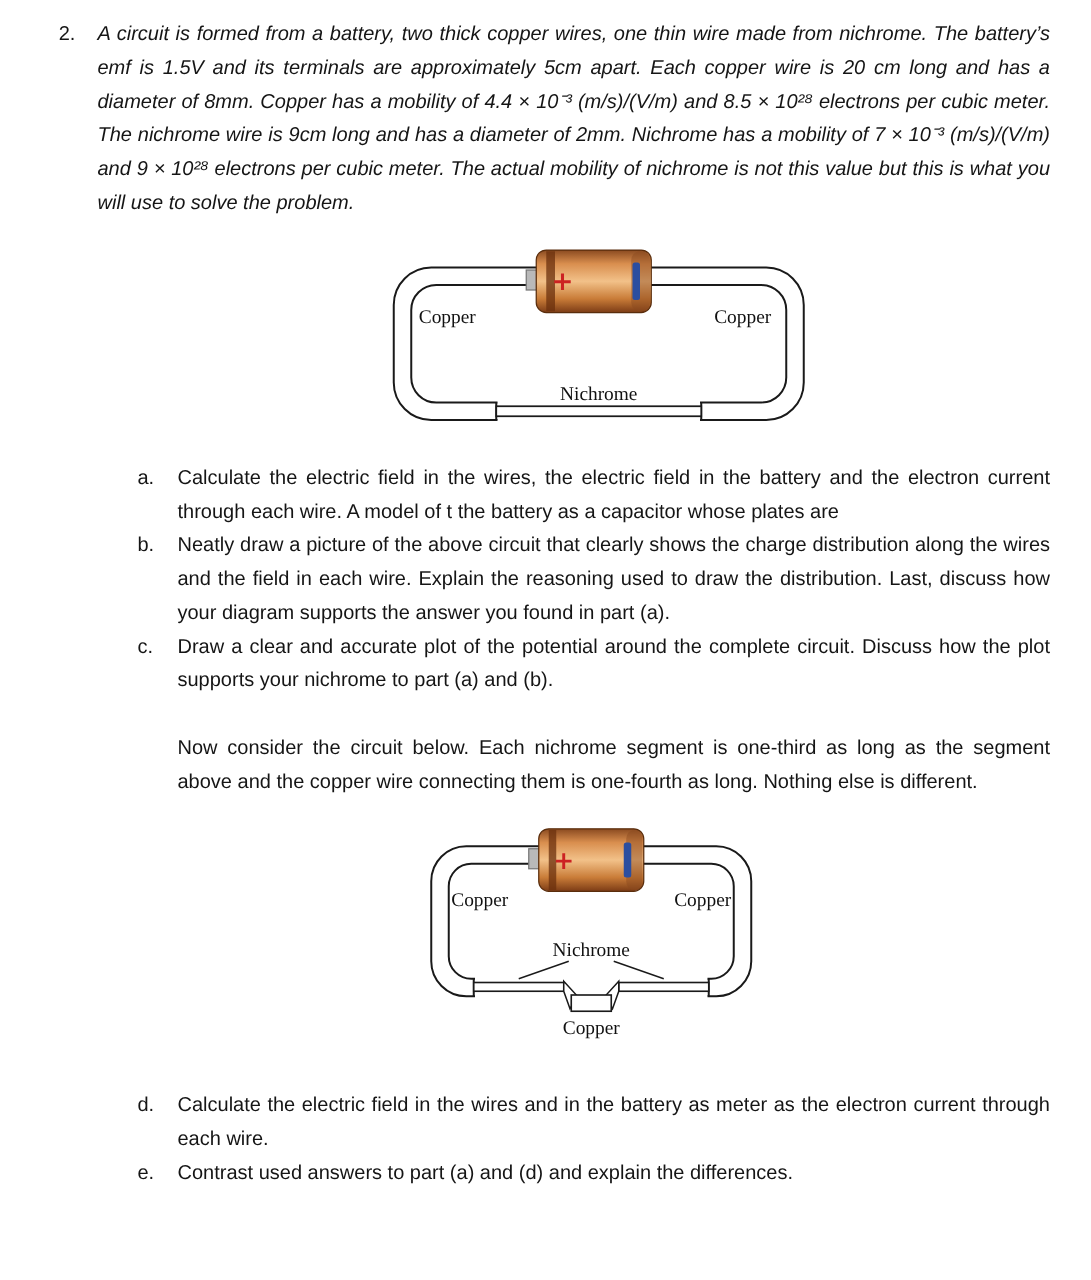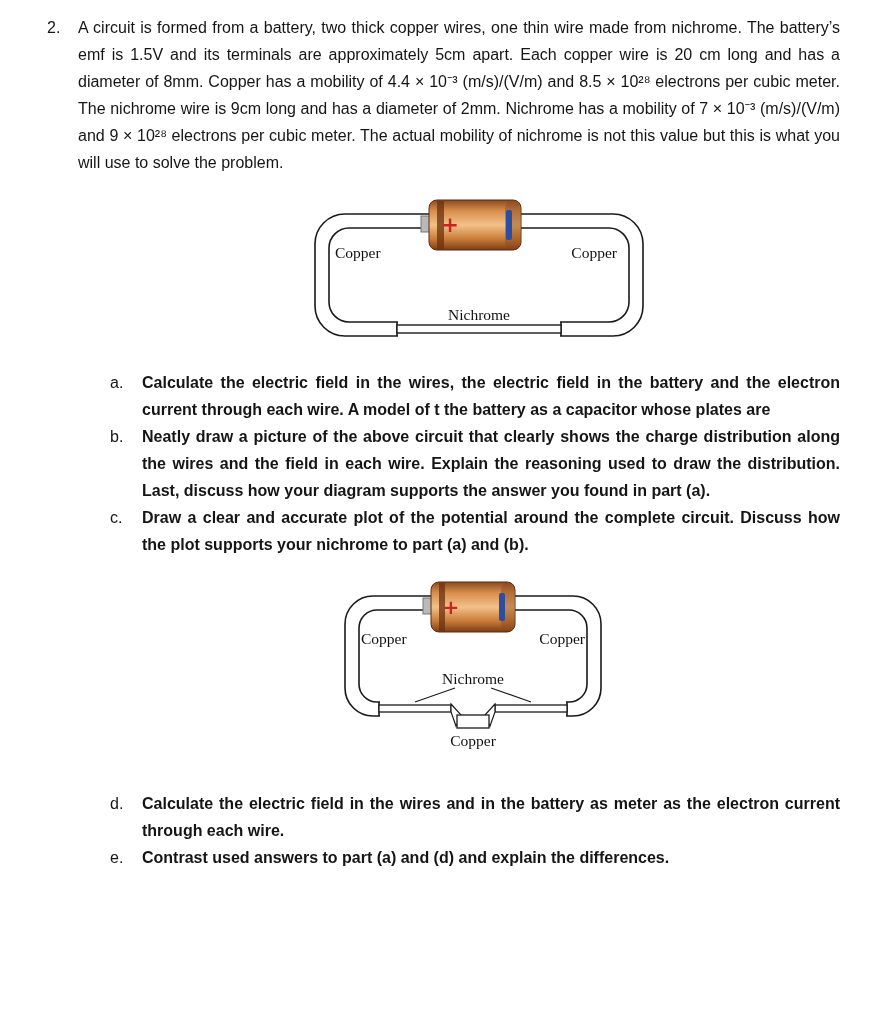--- a/index.html
+++ b/index.html
@@ -4,29 +4,29 @@
 <style>
   * { margin:0; padding:0; box-sizing:border-box; }
   html,body { background:#ffffff; }
   body { font-family:"Liberation Sans", sans-serif; color:#151515; }
   .page {
     width:873px; height:1024px; background:#fff;
     padding:14px 33px 0 47px; overflow:hidden; position:relative;
   }
   .problem-row { display:flex; }
   .num-col { width:31px; flex:none; font-size:16px; line-height:27px; }
-  .body-text { font-size:16px; line-height:27px; text-align:justify; }
+  .body-text { font-size:16px; line-height:27px; text-align:justify;font-style:italic; }
   .stmt { flex:1; }
   figure { display:block; }
   .fig1 { margin:2px 0 23px 262px; width:340px; }
   .fig2 { margin:4px 0 36px 292px; width:268px; }
   .parts { margin-left:63px; }
   .part { display:flex; }
   .part-label { width:32px; flex:none; font-size:16px; line-height:27px; }
-  .part-text { flex:1; font-size:16px; line-height:27px; text-align:justify;font-weight:bold; }
+  .part-text { flex:1; font-size:16px; line-height:27px; text-align:justify; }
   .interlude { margin:27px 0 0 95px; font-size:16px; line-height:27px; text-align:justify; }
   .figlabel { font-family:"Liberation Serif", serif; font-size:15.5px; fill:#111; }
   svg { display:block; }
 </style>
 </head>
 <body>
 
 <div class="page">
 
   <div class="problem-row">
@@ -81,20 +81,21 @@
     <div class="part">
       <div class="part-label">b.</div>
       <div class="part-text">Neatly draw a picture of the above circuit that clearly shows the charge distribution along the wires and the field in each wire.  Explain the reasoning used to draw the distribution.  Last, discuss how your diagram supports the answer you found in part (a).</div>
     </div>
     <div class="part">
       <div class="part-label">c.</div>
       <div class="part-text">Draw a clear and accurate plot of the potential around the complete circuit.  Discuss how the plot supports your nichrome to part (a) and (b).</div>
     </div>
   </div>
 
+  <div class="interlude">Now consider the circuit below.  Each nichrome segment is one-third as long as the segment above and the copper wire connecting them is one-fourth as long.  Nothing else is different.</div>
 
   <figure class="fig2">
     <svg width="268" height="192" viewBox="0 0 268 192">
 
       <g>
         <rect x="6" y="34" width="256" height="120" rx="28" fill="#ffffff" stroke="#1a1a1a" stroke-width="1.6"></rect>
         <rect x="20" y="48" width="228" height="92" rx="18" fill="#ffffff" stroke="#1a1a1a" stroke-width="1.6"></rect>
       </g>
 
       <g>

